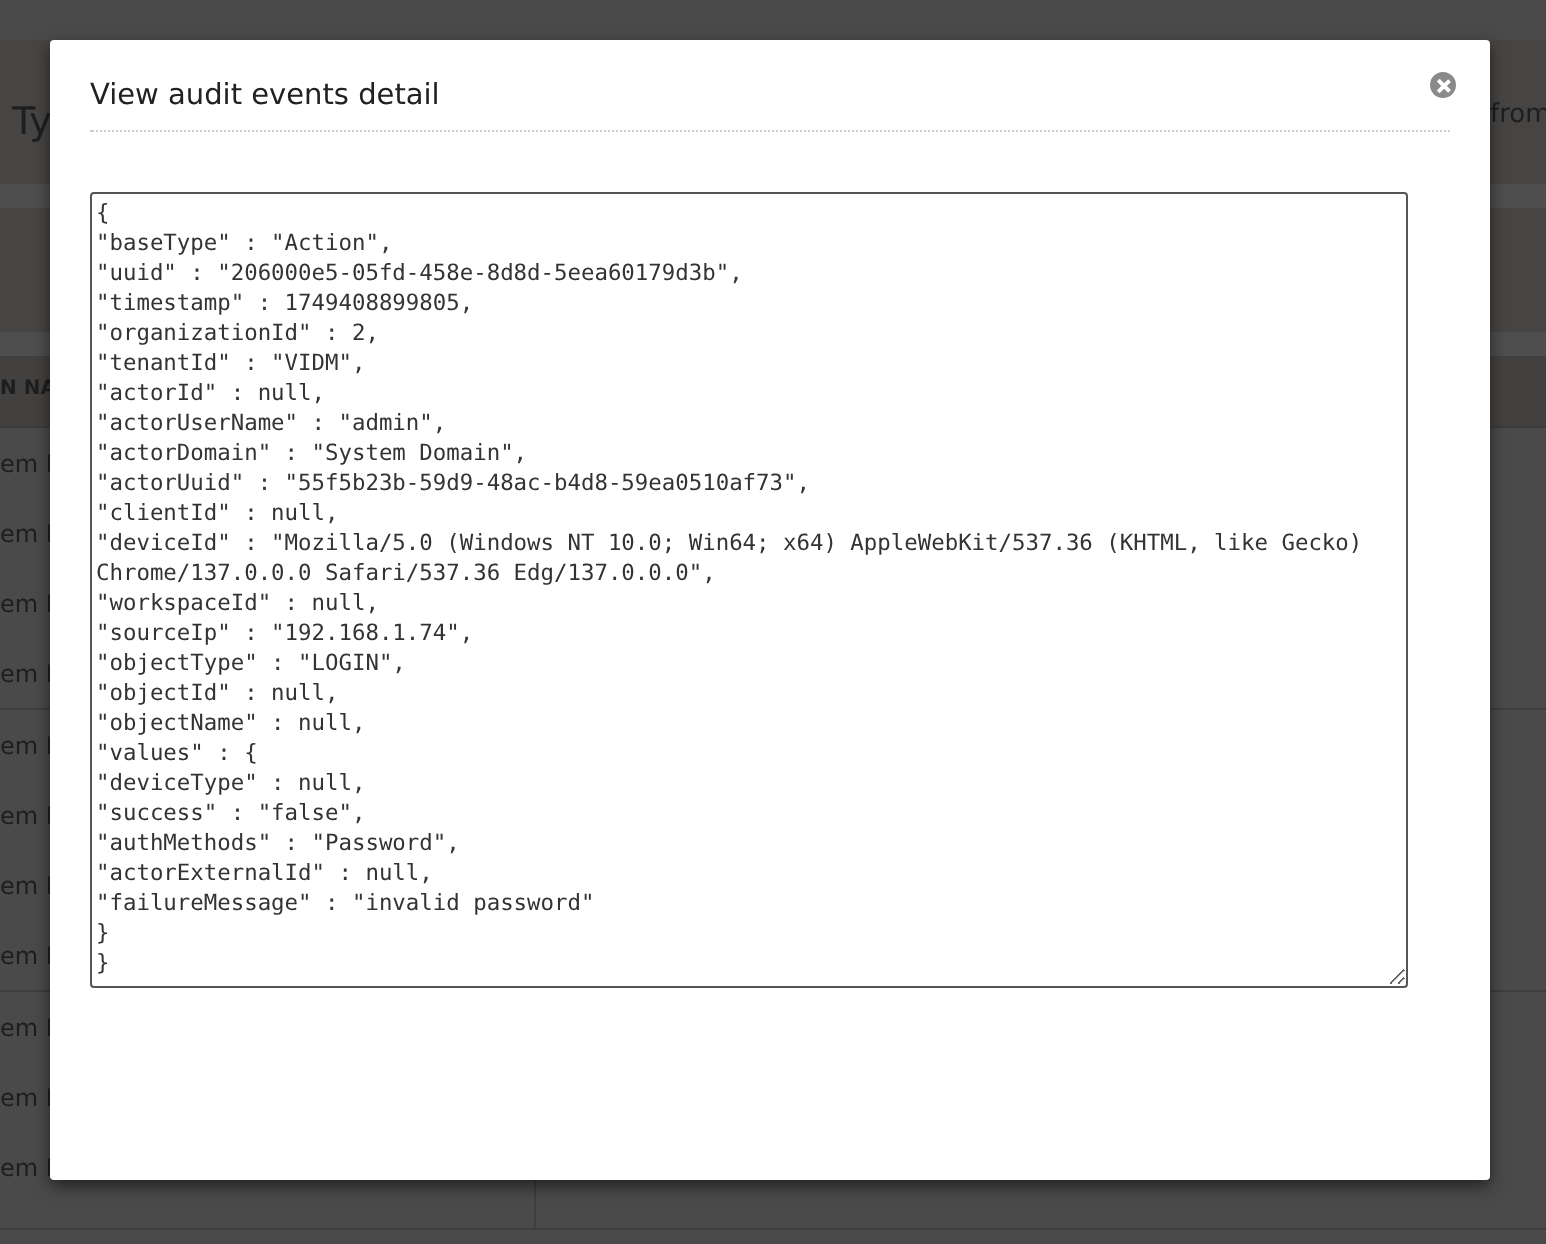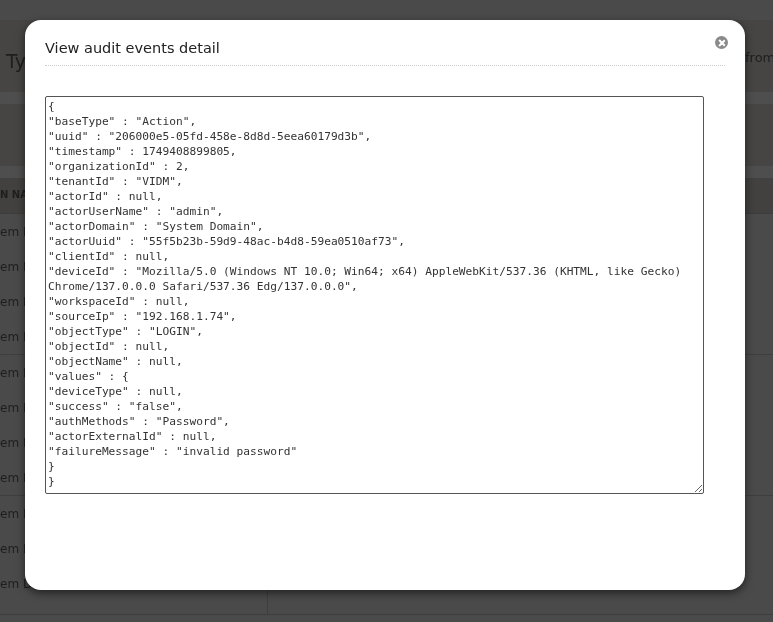--- a/index.html
+++ b/index.html
@@ -27,21 +27,21 @@
   .bg-row {
     position:absolute; left:0; width:773px; height:35px;
     border-bottom:1px solid #3e3e3e; background:#4a4a4a;
   }
   .bg-row span { position:absolute; left:0; top:11px; font-size:12px; color:#1e1e1e; }
   .bg-row .divider { position:absolute; left:267px; top:0; bottom:0; width:1px; background:#3e3e3e; }
 
   
   .modal {
     position:absolute; left:25px; top:20px; width:720px; height:570px;
-    background:#ffffff; border-radius:16px;
+    background:#ffffff; border-radius:2px;
     box-shadow:0 3px 8px rgba(0,0,0,0.55);
   }
   .modal-title {
     position:absolute; left:20px; top:20px;
     font-family:"DejaVu Sans", sans-serif; font-size:14.5px; color:#222;
   }
   .modal-divider {
     position:absolute; left:20px; top:45px; width:680px; height:0;
     border-top:1px dotted #cfcfcf;
   }

